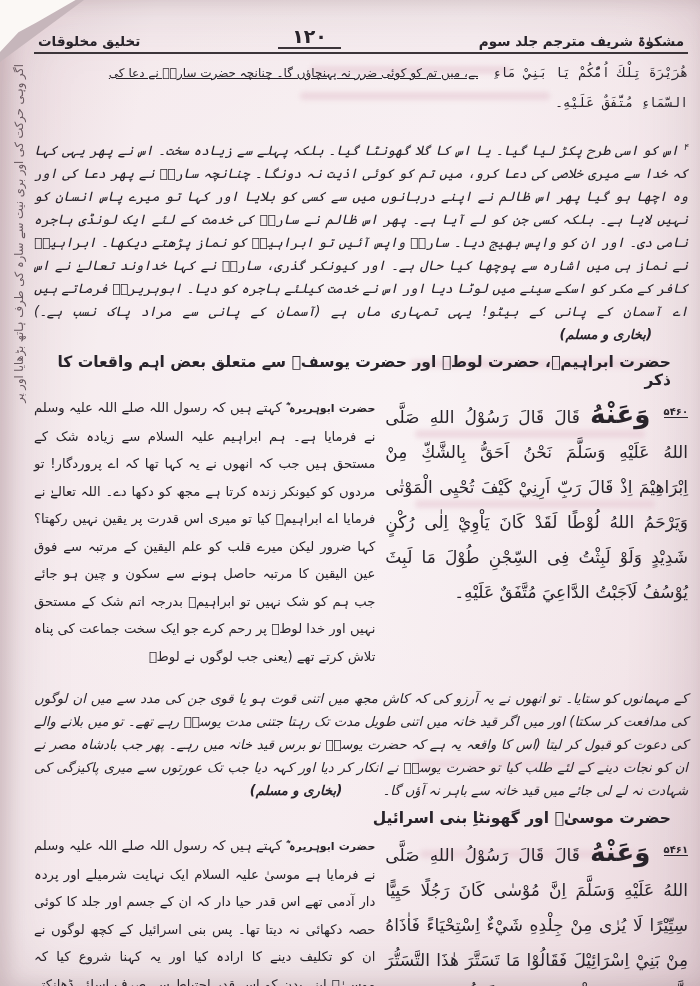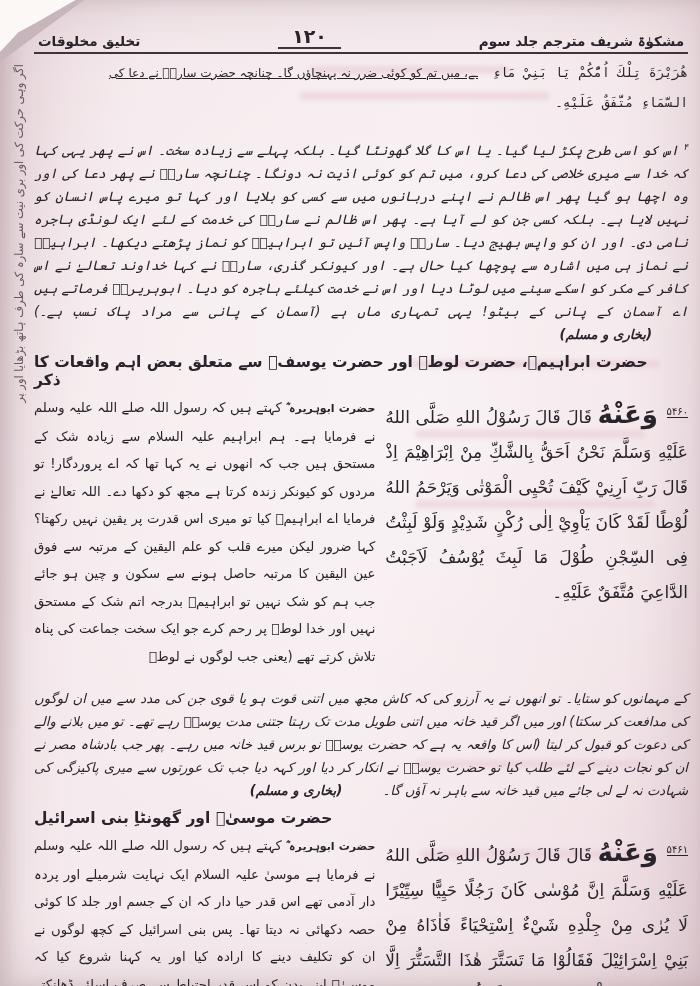--- a/index.html
+++ b/index.html
@@ -29,27 +29,27 @@
   
   .top-block { margin-top:4px; }
   .top-block .tline { display:flex; gap:14px; align-items:baseline; line-height:30px; }
   .top-block .ar { font-size:13px; white-space:nowrap; letter-spacing:.5px;font-family:Liberation Mono, monospace; }
   .top-block .ur { flex:1; font-size:12px; text-align:justify; overflow:hidden; white-space:nowrap;text-decoration:underline; }
 
   .para { font-size:13.2px; line-height:23px; text-align:justify; margin-top:17px;font-style:italic; }
   .para sup { font-size:9px; }
   .attribution { font-weight:bold; display:inline-block; margin-right:36px; white-space:nowrap; }
 
-  .section-heading { text-align:left; font-weight:bold; font-size:15.5px;
+  .section-heading { text-align:right; font-weight:bold; font-size:15.5px;
                      letter-spacing:.3px; margin:7px 17px 5px 0; }
 
   .hadith { display:flex; gap:10px; align-items:flex-start; }
   .ar-col { width:47%; font-size:17px; line-height:35px; text-align:justify; letter-spacing:.4px; }
   .ur-col { width:53%; font-size:13.2px; line-height:27.5px; text-align:justify; }
-  .hadith-num { font-size:10px; font-weight:normal; vertical-align:8px;
+  .hadith-num { font-size:10px; font-weight:bold; vertical-align:8px;
                 border-bottom:1.5px solid #29242b; margin-left:3px; letter-spacing:1px; }
   .ar-lead { font-weight:bold; font-size:26px; }
   .ur-lead { font-weight:bold; font-size:11px; }
 
   
   .fold { position:absolute; top:0; left:0; width:84px; height:62px; z-index:5; }
   .fold .crease { position:absolute; inset:0; background:#c6b6bb;
                   clip-path:polygon(0 0, 100% 0, 0 100%); }
   .fold .paper  { position:absolute; inset:0; background:#fbf8f5;
                   clip-path:polygon(0 0, 90% 0, 44% 36%, 22% 52%, 0 84%); }

